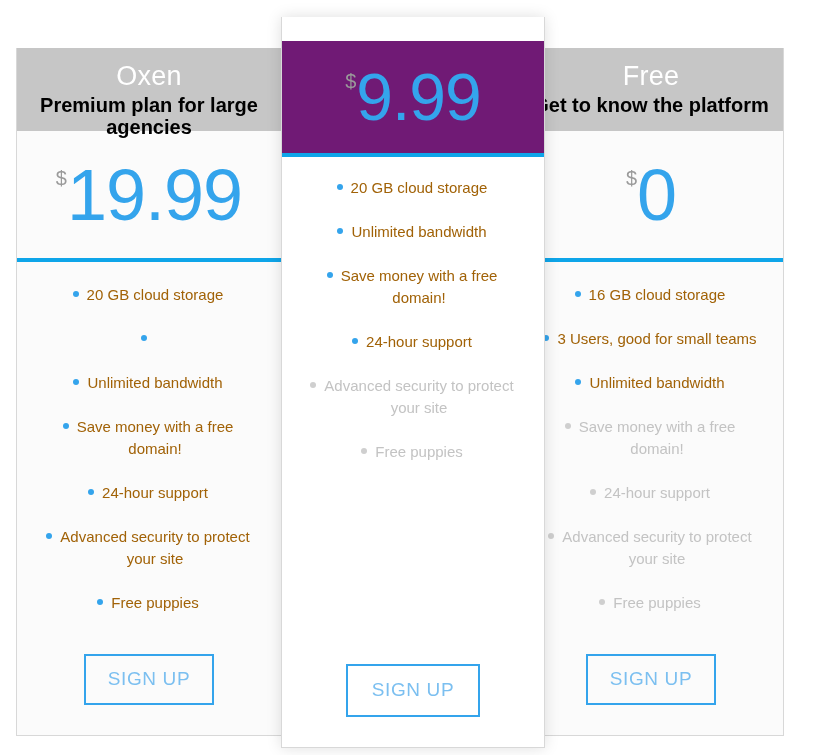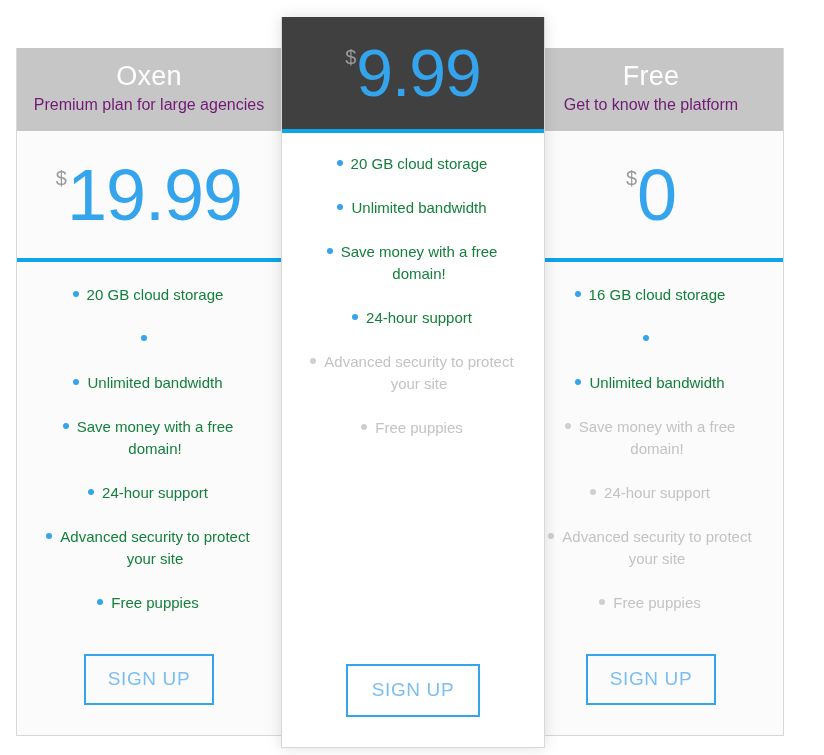--- a/index.html
+++ b/index.html
@@ -72,37 +72,37 @@
   }
 
   .plan-name {
     font-size: 27px;
     font-weight: 400;
     line-height: 34px;
     color: #ffffff;
     letter-spacing: 0.2px;
   }
   .plan-tagline {
-    font-size: 16px;
-    font-weight: 400;
+    font-size: 20px;
+    font-weight: 700;
     line-height: 22px;
-    color: #701a75;
+    color: #000000;
     margin-top: 1px;
   }
 
   
   .card-price {
     box-sizing: border-box;
     text-align: center;
     border-bottom: 4px solid #0ea5e9;
     flex: 0 0 auto;
     position: relative;
   }
   .card-side .card-price    { height: 131px; }
-  .card-featured .card-price{ height: 116px; background:#404040; }
+  .card-featured .card-price{ height: 116px; background:#701a75;margin-top:24px; }
 
   .price-inner {
     position: absolute;
     left: 0;
     right: 0;
     top: 50%;
     transform: translateY(-50%);
     white-space: nowrap;
   }
   .currency {
@@ -134,21 +134,21 @@
     flex: 1 1 auto;
     padding-top: 22px;
   }
   .card-featured .features { padding-top: 20px; }
 
   .feature {
     position: relative;
     text-align: center;
     font-size: 15px;
     line-height: 22px;
-    color: #15803d;
+    color: #a16207;
     padding: 0 22px 0 34px;
     margin-bottom: 22px;
   }
   .feature .bullet {
     display: inline-block;
     width: 6px;
     height: 6px;
     border-radius: 50%;
     background: #34a4ec;
     vertical-align: middle;
@@ -238,21 +238,21 @@
       <div class="plan-name">Free</div>
       <div class="plan-tagline">Get to know the platform</div>
     </div>
     <div class="card-price">
       <div class="price-inner">
         <span class="currency">$</span><span class="price-amount">0</span>
       </div>
     </div>
     <ul class="features">
       <li class="feature"><span class="bullet"></span><span>16 GB cloud storage</span></li>
-      <li class="feature"><span class="bullet"></span></li>
+      <li class="feature"><span class="bullet"></span><span>3 Users, good for small teams</span></li>
       <li class="feature"><span class="bullet"></span><span>Unlimited bandwidth</span></li>
       <li class="feature disabled"><span class="bullet"></span><span>Save money with a free domain!</span></li>
       <li class="feature disabled"><span class="bullet"></span><span>24-hour support</span></li>
       <li class="feature disabled"><span class="bullet"></span><span>Advanced security to protect your site</span></li>
       <li class="feature disabled"><span class="bullet"></span><span>Free puppies</span></li>
     </ul>
     <div class="signup-wrap">
       <button class="signup-btn">SIGN UP</button>
     </div>
   </div>

